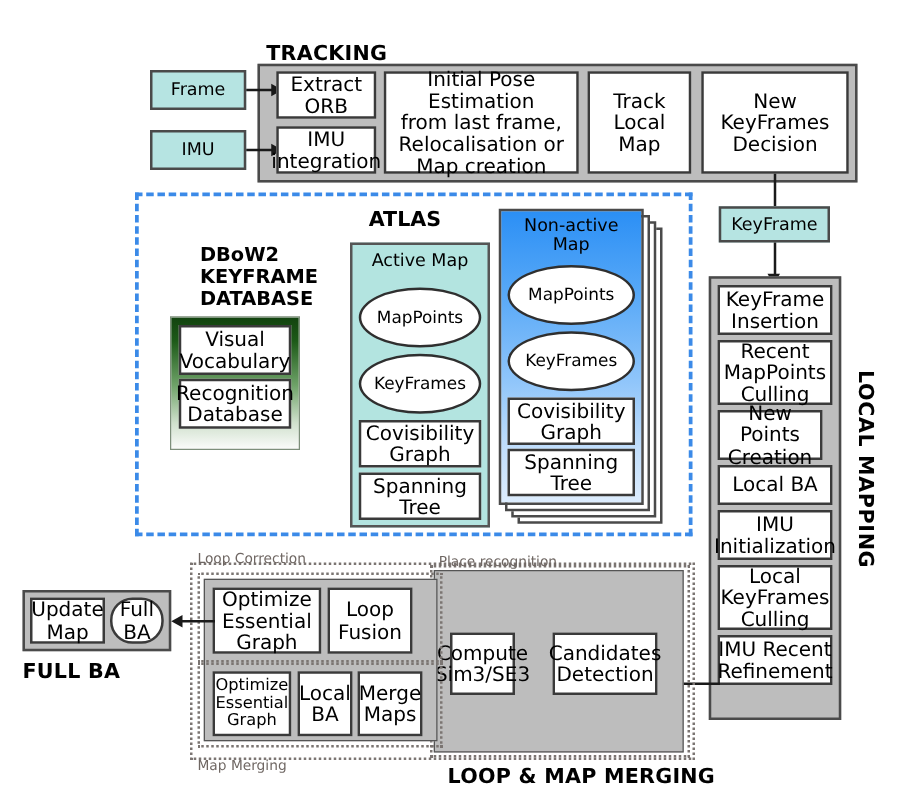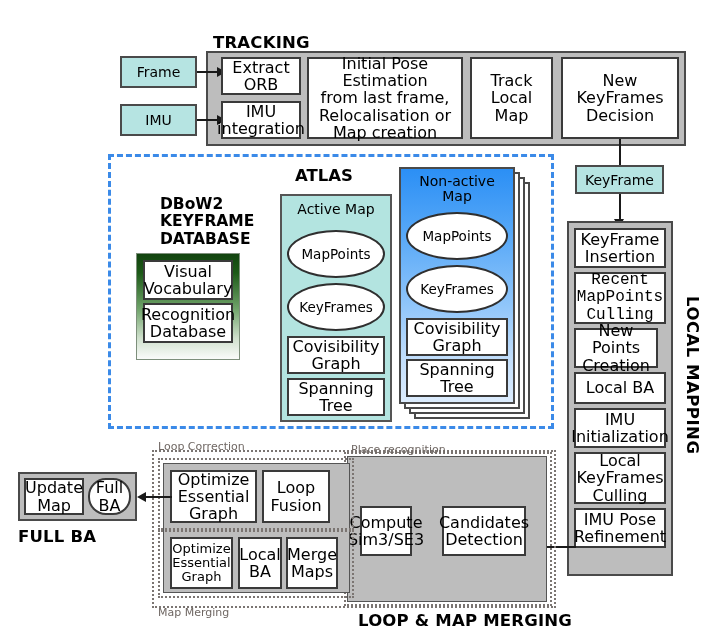--- a/index.html
+++ b/index.html
@@ -162,32 +162,32 @@
 <div class="abs ellipse" style="left:406px; top:212px; width:102px; height:48px;">MapPoints</div>
 <div class="abs ellipse" style="left:406px; top:265px; width:102px; height:48px;">KeyFrames</div>
 <div class="abs wbox" style="left:406px; top:318px; width:102px; height:38px; white-space:pre-line;">Covisibility
 Graph</div>
 <div class="abs wbox" style="left:406px; top:359px; width:102px; height:38px; white-space:pre-line;">Spanning
 Tree</div>
 
 <div class="abs gpanel" style="left:567px; top:221px; width:106px; height:355px;"></div>
 <div class="abs wbox" style="left:574px; top:228px; width:92px; height:40px; white-space:pre-line;">KeyFrame
 Insertion</div>
-<div class="abs wbox" style="left:574px; top:272px; width:92px; height:52px; white-space:pre-line;font-family:Liberation Mono, monospace;">Recent
+<div class="abs wbox" style="left:574px; top:272px; width:92px; height:52px; white-space:pre-line;">Recent
 MapPoints
 Culling</div>
 <div class="abs wbox" style="left:574px; top:328px; width:84px; height:40px; white-space:pre-line;">New Points
 Creation</div>
 <div class="abs wbox" style="left:574px; top:372px; width:92px; height:32px; white-space:pre-line;">Local BA</div>
 <div class="abs wbox" style="left:574px; top:408px; width:92px; height:40px; white-space:pre-line;">IMU
 Initialization</div>
 <div class="abs wbox" style="left:574px; top:452px; width:92px; height:52px; white-space:pre-line;">Local
 KeyFrames
 Culling</div>
-<div class="abs wbox" style="left:574px; top:508px; width:92px; height:40px; white-space:pre-line;">IMU Pose
+<div class="abs wbox" style="left:574px; top:508px; width:92px; height:40px; white-space:pre-line;">IMU Recent
 Refinement</div>
 
 <div class="abs vlabel-inner" style="left:683px; top:296px;">LOCAL MAPPING</div>
 
 <div class="abs hline" style="left:534px; top:546px; width:42px;"></div>
 <div class="abs ah-left" style="left:527px; top:542px;"></div>
 
 <div class="abs dotted" style="left:152px; top:450px; width:404px; height:158px;"></div>
 
 <div class="abs grey-fill" style="left:347px; top:456px; width:200px; height:146px; border:1px solid #555;"></div>

